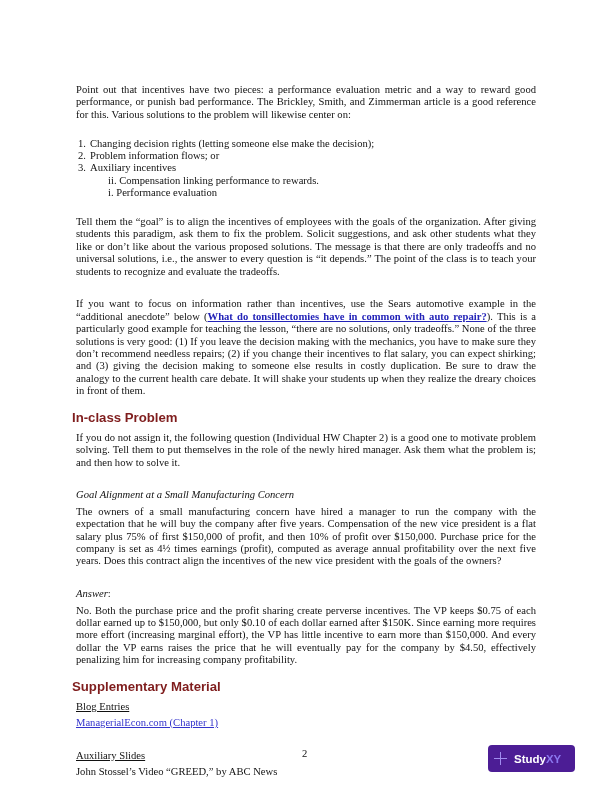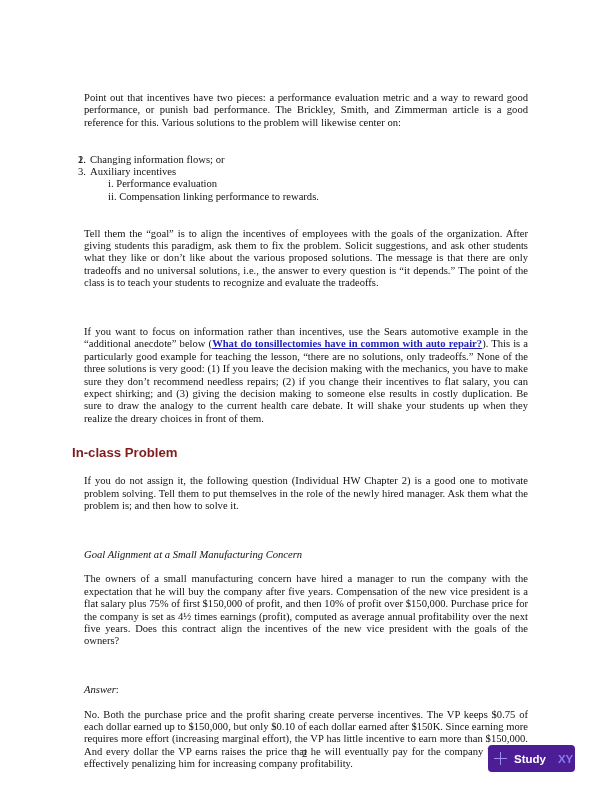--- a/index.html
+++ b/index.html
@@ -1,21 +1,21 @@
 <!DOCTYPE html>
 <html><head>
 <meta charset="utf-8">
 <style>
   html, body { margin: 0; padding: 0; background: #ffffff; }
   body { width: 612px; height: 792px; position: relative; overflow: hidden; }
   .page {
     position: absolute; left: 72px; top: 80px; width: 468px;
     font-family: "Liberation Serif", serif; font-size: 10.6px; line-height: 12.4px; color: #111;
   }
-  p { margin: 12px; text-align: justify; }
+  p { margin: 4px; text-align: justify; }
   .gap { height: 12.4px; }
   ol.main { margin: 0; padding: 0; list-style: none; }
   ol.main li { padding-left: 18px; position: relative; }
   ol.main li .num { position: absolute; left: 0; width: 14px; text-align: right; }
   ol.main li .txt { margin-left: 0; }
   ol.sub { margin: 0; padding: 0; list-style: none; }
   ol.sub li { padding-left: 36px; }
   h2 {
     font-family: "Liberation Sans", sans-serif; font-weight: bold; font-size: 13.2px;
     margin: 0; line-height: 16px; color: #7f1d1d;
@@ -33,38 +33,38 @@
     background: #4c1d95; border-radius: 4px; display: flex; align-items: center;
     font-family: Liberation Sans, sans-serif; font-weight: bold; font-size: 11.5px; color: #fff;
     cursor: pointer;
   }
   .badge .plus { position: relative; width: 13px; height: 13px; margin-left: 6px; margin-right: 7px; }
   .badge .plus::before, .badge .plus::after {
     content: ""; position: absolute; background: #a08cf0;
   }
   .badge .plus::before { left: 6px; top: 0; width: 1.4px; height: 13px; }
   .badge .plus::after { left: 0; top: 6px; width: 13px; height: 1.4px; }
-  .badge .xy { color: #8b78f0; margin-left: 12px; }
+  .badge .xy { color: #8b78f0; }
 </style>
 </head>
 <body>
 
 <div class="page">
 
   <p>Point out that incentives have two pieces: a performance evaluation metric and a way to reward good performance, or punish bad performance.  The Brickley, Smith, and Zimmerman article is a good reference for this.   Various solutions to the problem will likewise center on:</p>
   <div class="gap"></div>
 
   <ol class="main">
-    <li><span class="num">1.</span></li>
-    <li><span class="num">2.</span><span class="txt">Changing information flows; or</span></li>
+    <li><span class="num">1.</span><span class="txt">Changing decision rights (letting someone else make the decision);</span></li>
+    <li><span class="num">2.</span><span class="txt">Problem information flows; or</span></li>
     <li><span class="num">3.</span><span class="txt">Auxiliary incentives</span></li>
   </ol>
   <ol class="sub">
+    <li>ii. Compensation linking performance to rewards.</li>
     <li>i. Performance evaluation</li>
-    <li>ii. Compensation linking performance to rewards.</li>
   </ol>
   <div class="gap"></div>
 
   <p>Tell them the “goal” is to align the incentives of employees with the goals of the organization.  After giving students this paradigm, ask them to fix the problem.  Solicit suggestions, and ask other students what they like or don’t like about the various proposed solutions.  The message is that there are only tradeoffs and no universal solutions, i.e., the answer to every question is “it depends.”  The point of the class is to teach your students to recognize and evaluate the tradeoffs.</p>
   <div class="gap"></div>
 
   <p><span>If you want to focus on information rather than incentives, use the Sears automotive example in the “additional anecdote” below (</span><span class="link-bold">What do tonsillectomies have in common with auto repair?</span><span>).  This is a particularly good example for teaching the lesson, “there are no solutions, only tradeoffs.”  None of the three solutions is very good:  (1) If you leave the decision making with the mechanics, you have to make sure they don’t recommend needless repairs; (2) if you change their incentives to flat salary, you can expect shirking; and (3) giving the decision making to someone else results in costly duplication.  Be sure to draw the analogy to the current health care debate.  It will shake your students up when they realize the dreary choices in front of them.</span></p>
   <div class="gap" style="height:8px"></div>
 
   <h2>In-class Problem</h2>
@@ -75,20 +75,21 @@
   <p class="ital">Goal Alignment at a Small Manufacturing Concern</p>
   <p>The owners of a small manufacturing concern have hired a manager to run the company with the expectation that he will buy the company after five years. Compensation of the new vice president is a flat salary plus 75% of first $150,000 of profit, and then 10% of profit over $150,000. Purchase price for the company is set as 4½ times earnings (profit), computed as average annual profitability over the next five years. Does this contract align the incentives of the new vice president with the goals of the owners?</p>
   <div class="gap"></div>
 
   <p><span class="ital">Answer</span><span>:</span></p>
   <p>No.  Both the purchase price and the profit sharing create perverse incentives.  The VP keeps $0.75 of each dollar earned up to $150,000, but only $0.10 of each dollar earned after $150K.  Since earning more requires more effort (increasing marginal effort), the VP  has little incentive to earn more than $150,000.  And every dollar the VP earns raises the price that he will eventually pay for the company by $4.50, effectively penalizing him for increasing company profitability.</p>
   <div class="gap" style="height:8px"></div>
 
   <h2>Supplementary Material</h2>
   <div style="height:2px"></div>
+  <p class="u">Blog Entries</p>
   <p><span class="link">ManagerialEcon.com (Chapter 1)</span></p>
   <div class="gap"></div>
   <p class="u">Auxiliary Slides</p>
   <p>John Stossel’s Video “GREED,” by ABC News</p>
 </div>
 
 <div class="pagenum">2</div>
 
 <div class="badge">
   <span class="plus"></span>

